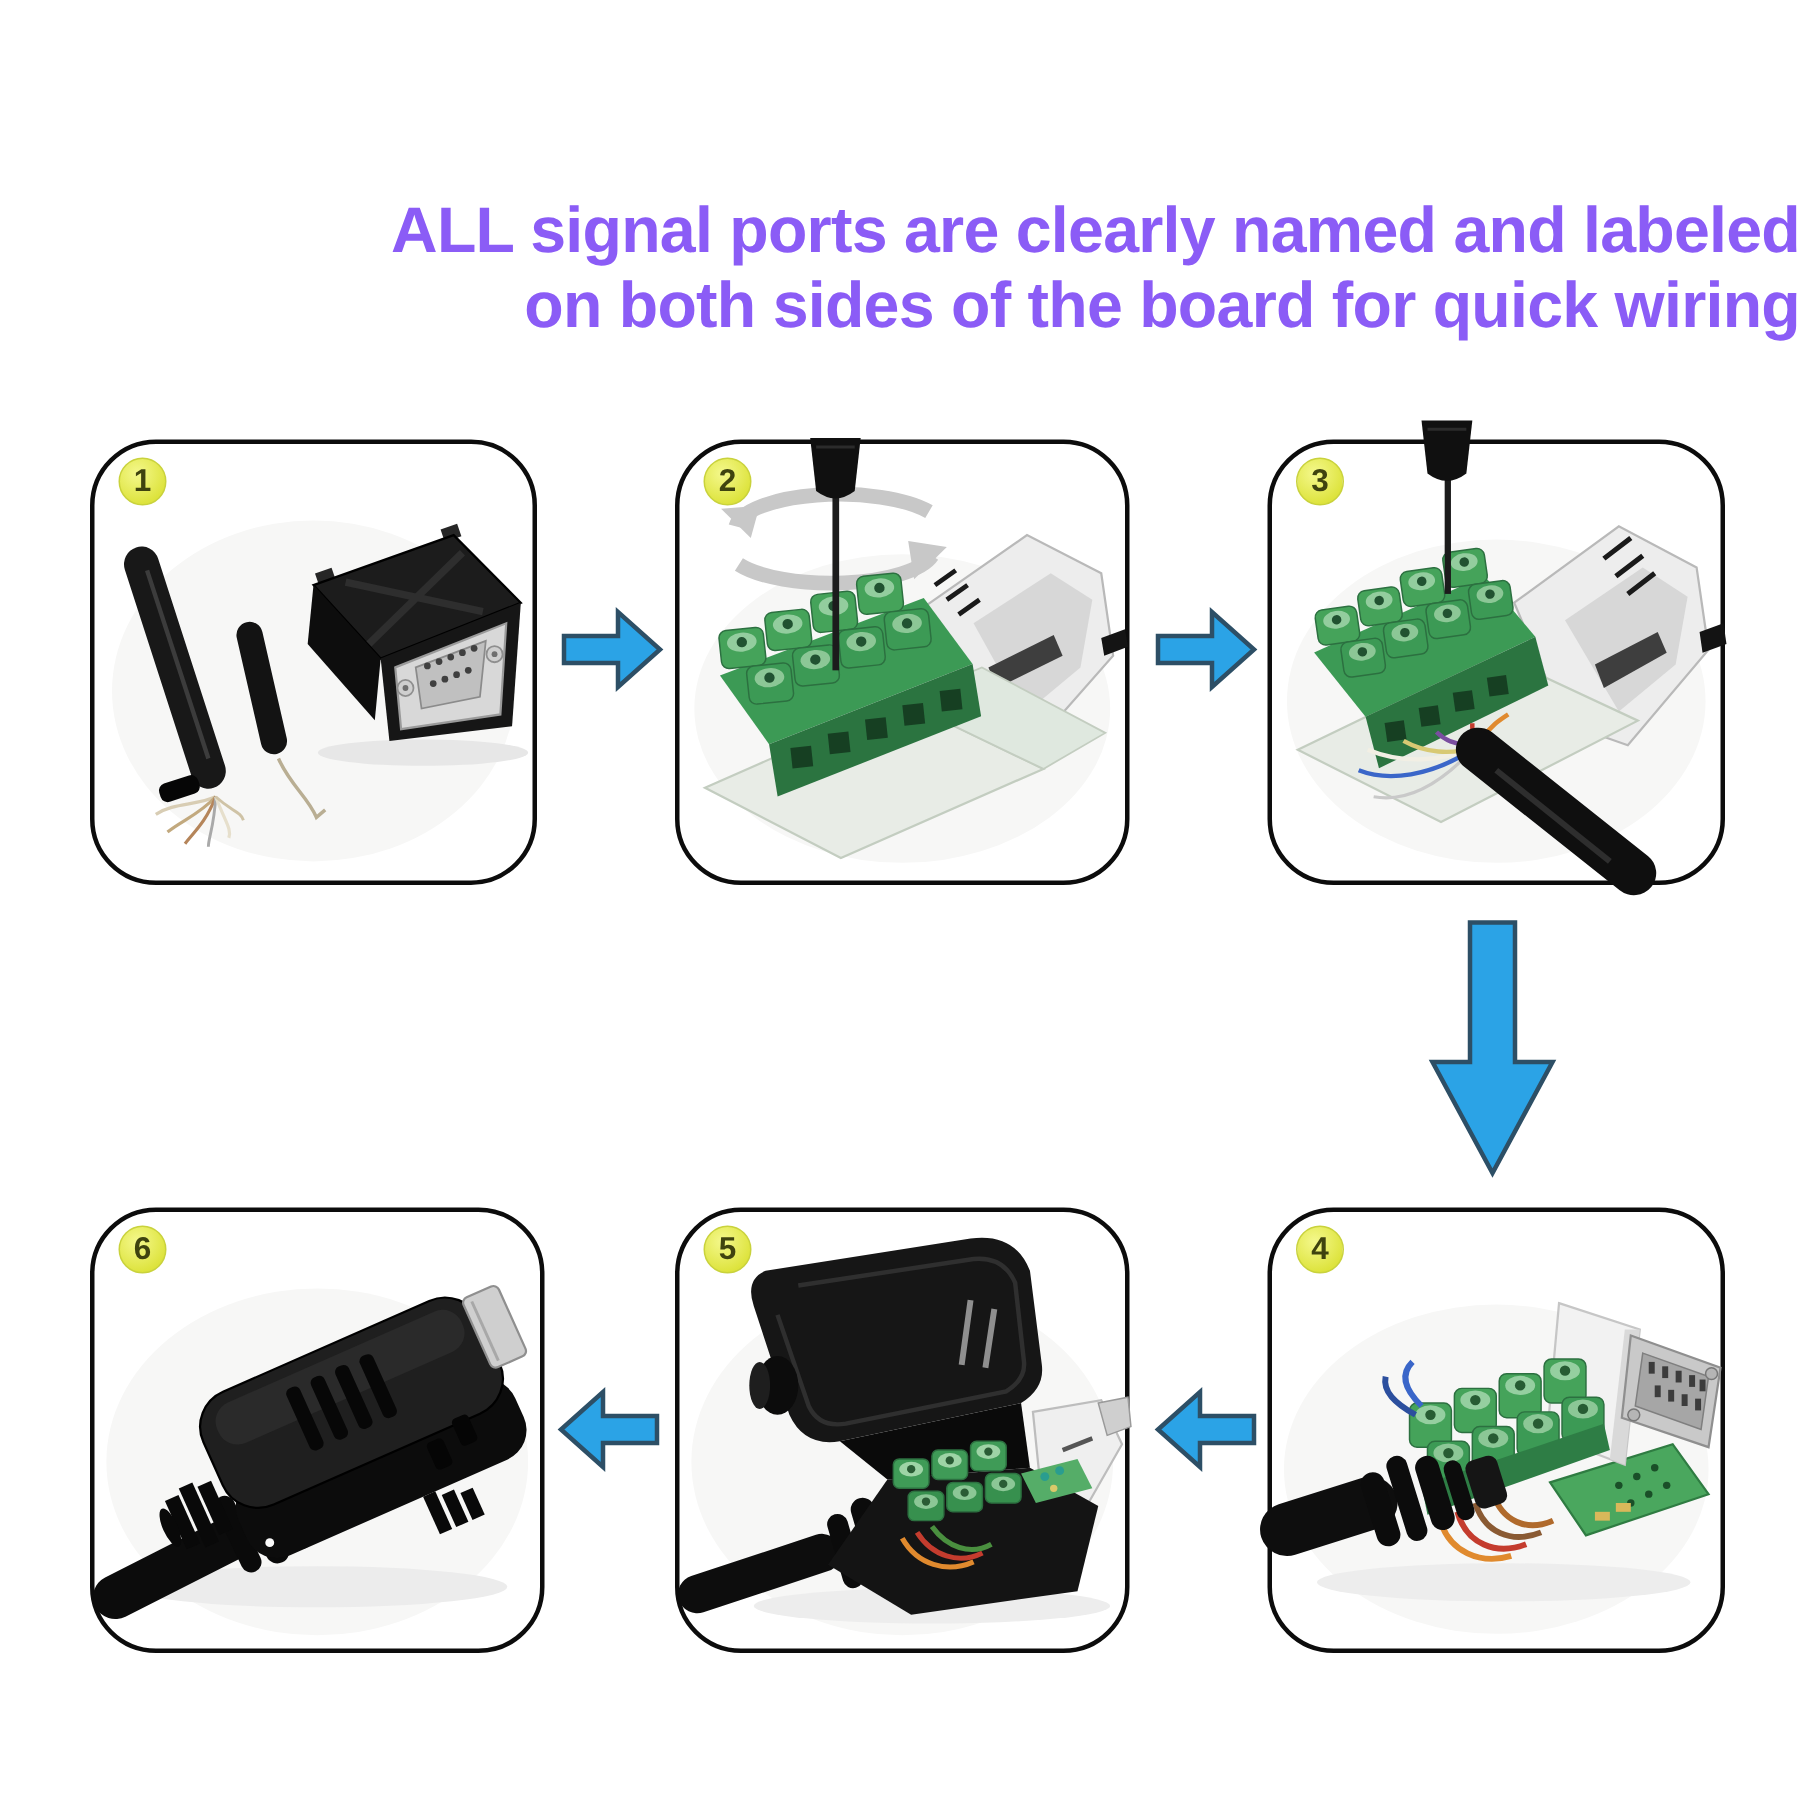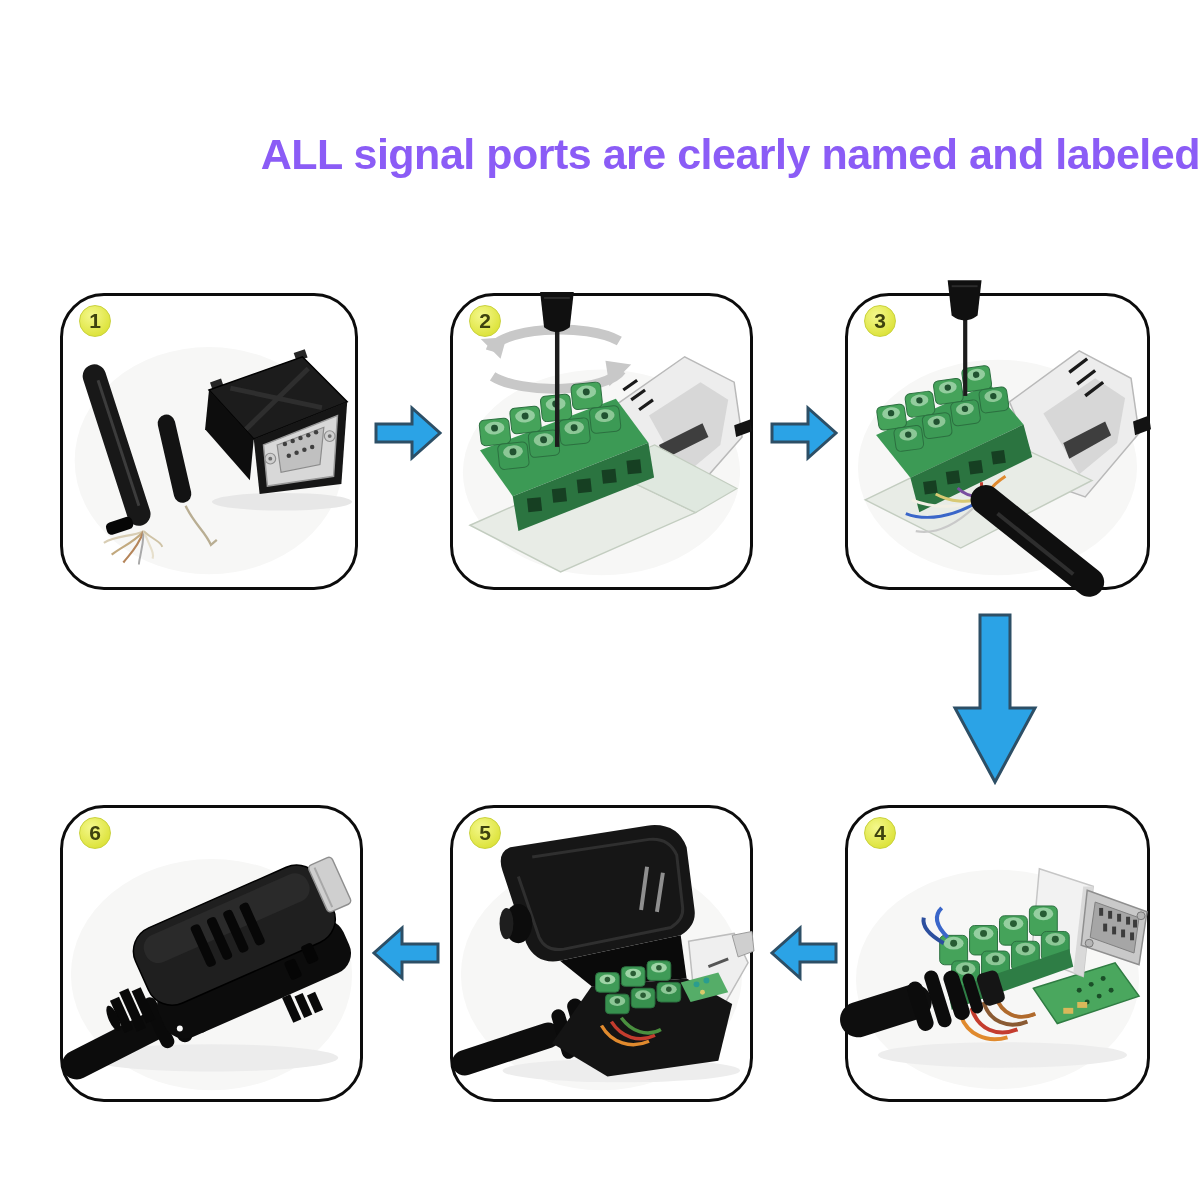--- a/index.html
+++ b/index.html
@@ -34,20 +34,21 @@
   #p3 { left:845px; top:293px; width:305px; height:297px; }
   #p4 { left:845px; top:805px; width:305px; height:297px; }
   #p5 { left:450px; top:805px; width:303px; height:297px; }
   #p6 { left:60px;  top:805px; width:303px; height:297px; }
 </style>
 </head>
 <body>
 
 <div class="title">
   <div>ALL signal ports are clearly named and labeled</div>
+  <div>on both sides of the board for quick wiring</div>
 </div>
 
 <div class="panel" id="p1">
   <div class="badge">1</div>
   <svg viewBox="0 0 300 297" preserveAspectRatio="none">
     <ellipse cx="150" cy="168" rx="138" ry="116" fill="#f7f7f6"></ellipse>
     <ellipse cx="225" cy="210" rx="72" ry="9" fill="#e7e7e7"></ellipse>
     <g>
       <rect x="44" y="66" width="24" height="172" rx="12" fill="#181818" transform="rotate(-18 56 155)"></rect>
       <line x1="36" y1="86" x2="78" y2="214" stroke="#3c3c3c" stroke-width="3"></line>

